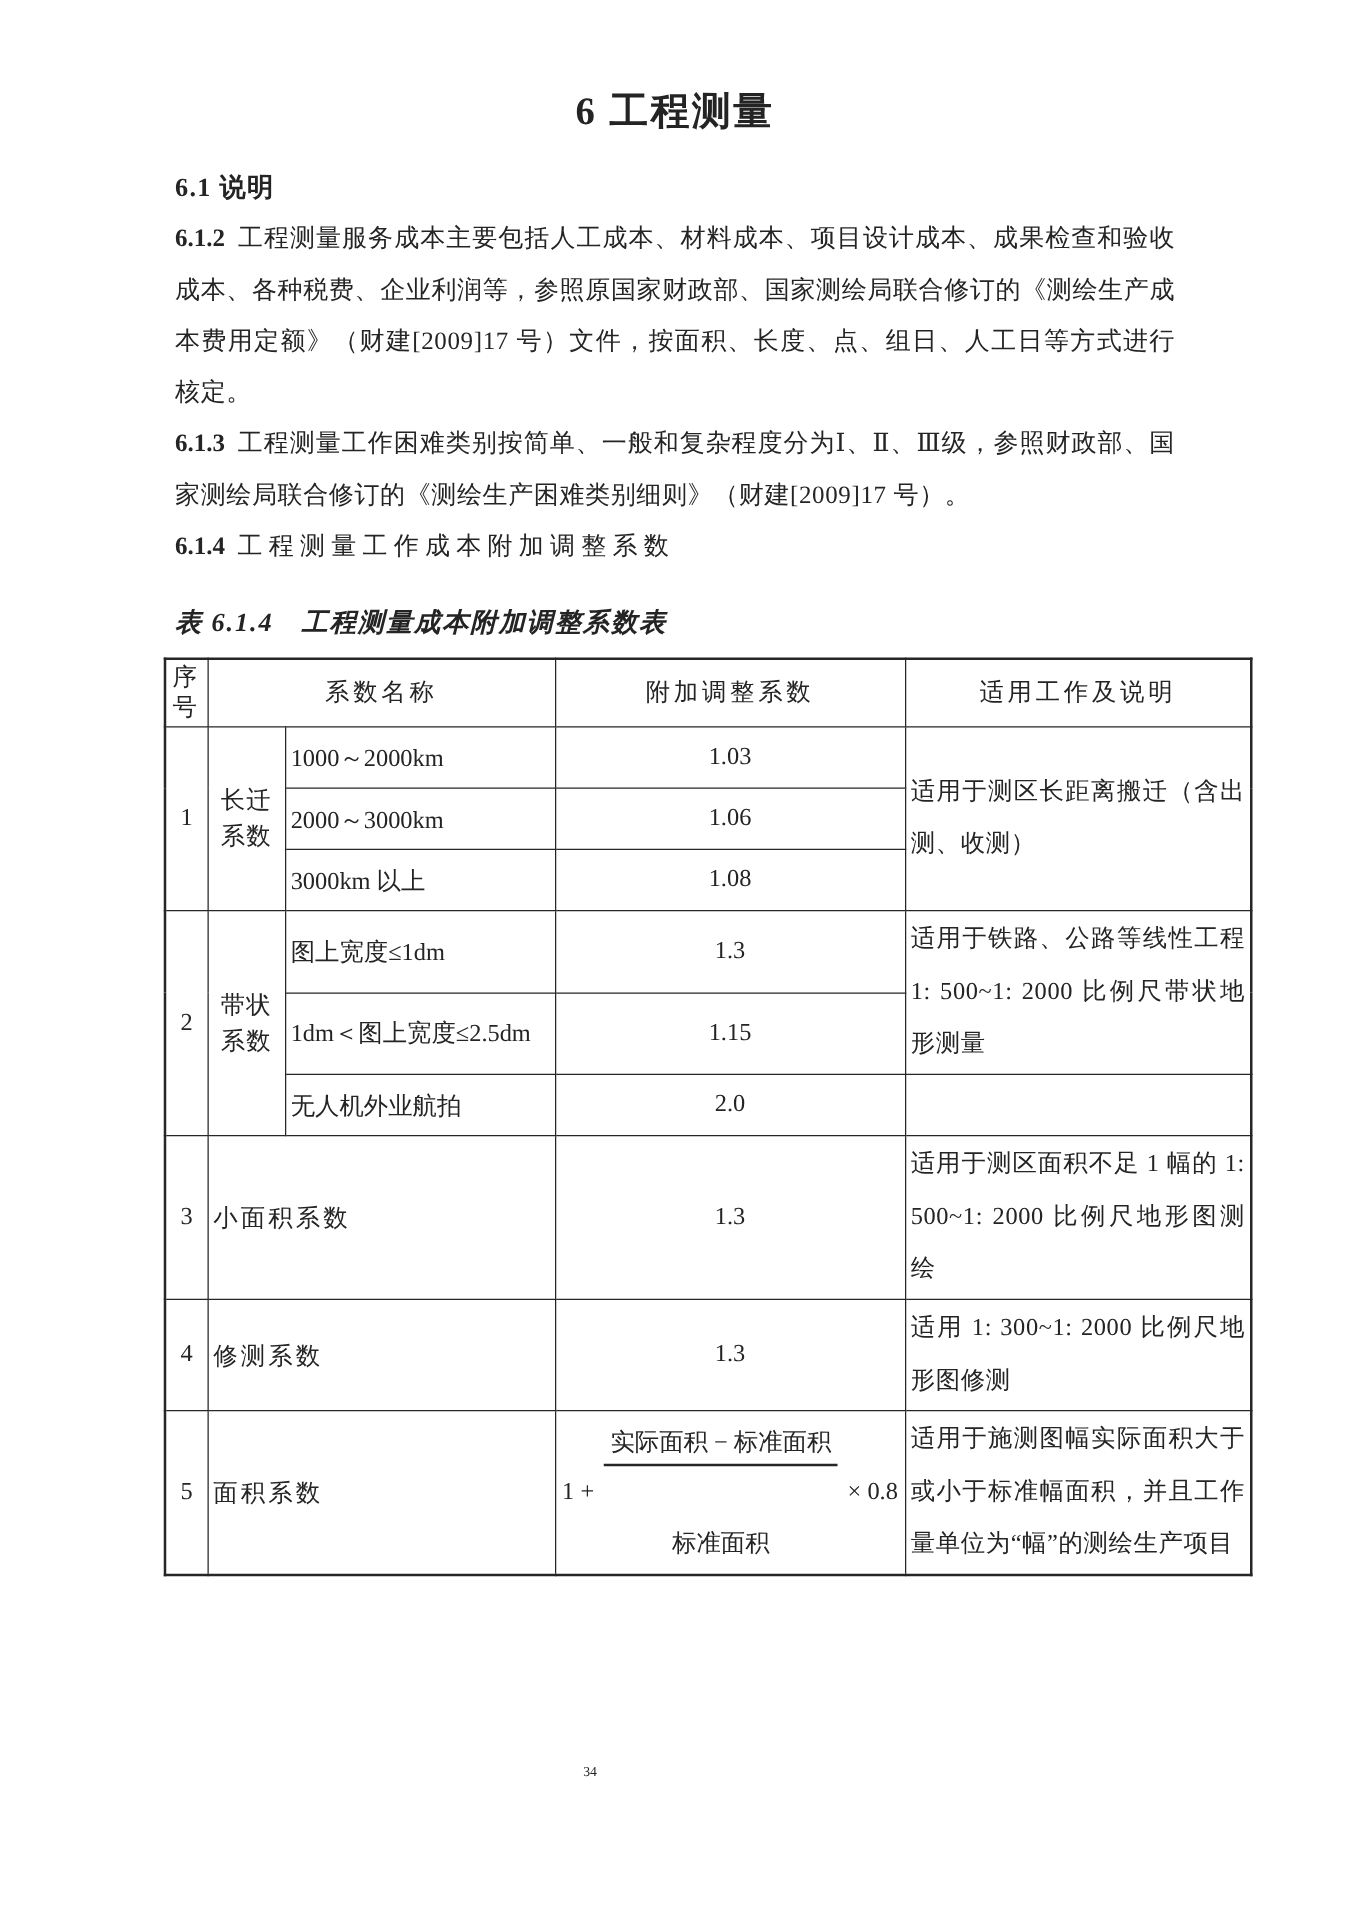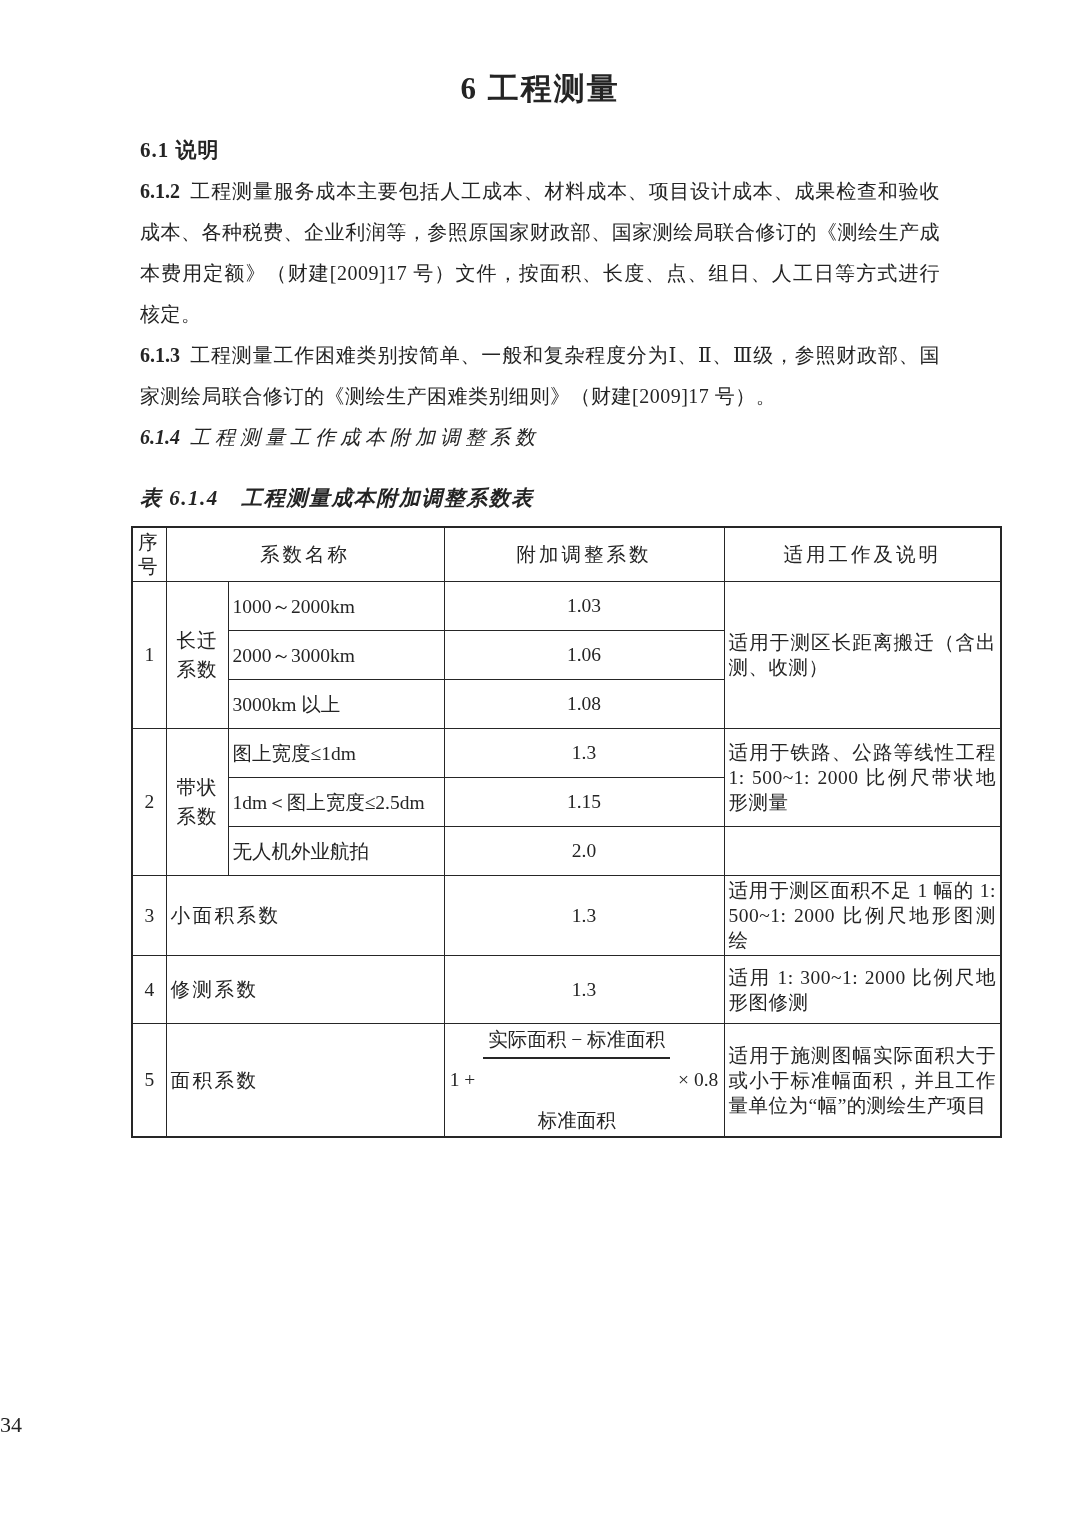--- a/index.html
+++ b/index.html
@@ -13,21 +13,21 @@
     padding-top:68px;margin:0;text-align:center;
     font-size:31px;font-weight:bold;line-height:42px;letter-spacing:2px;
   }
   .sec-heading{
     margin:20px 0 0 0;font-size:21px;font-weight:bold;line-height:41px;letter-spacing:1px;
   }
   p.body-para{
     margin:0;font-size:20px;line-height:41px;text-align:justify;letter-spacing:0.5px;
   }
   p.body-para .pnum{font-weight:bold;margin-right:10px;letter-spacing:0;}
-  p.last-para{text-align:left;font-style:italic;}
+  p.last-para{text-align:left;}
   p.last-para .ptext{letter-spacing:5px;}
   .tbl-caption{
     margin:24px 0 0 0;font-size:21px;font-weight:bold;line-height:32px;letter-spacing:1.5px;font-style:italic;
   }
   table.coef{
     border-collapse:collapse;table-layout:fixed;
     width:869px;margin:12px 0 0 -9px;
     border:2.5px solid #262626;
   }
   table.coef td,table.coef th{
@@ -39,28 +39,28 @@
   tr.h-r3 td{height:59px;}
   tr.h-r4 td{height:63px;}
   tr.h-r5 td{height:102px;}
   td.c-no,th.c-no{text-align:center;letter-spacing:0;}
   .pre{white-space:pre-line;}
   td.c-group{text-align:center;line-height:29px;letter-spacing:1px;}
   td.c-sub{text-align:left;padding-left:12px;}
   td.c-name{text-align:left;padding-left:14px;letter-spacing:2.5px;}
   td.c-val{text-align:center;}
   td.c-desc{
-    text-align:justify;padding:6px 11px;line-height:25px;letter-spacing:0.5px;margin-top:48px;
+    text-align:justify;padding:6px 11px;line-height:42px;letter-spacing:0.5px;margin-top:48px;
   }
   .formula{display:inline-flex;align-items:center;gap:8px;font-size:19.5px;letter-spacing:0;}
   .frac{display:inline-flex;flex-direction:column;gap:44px;}
   .f-num{border-bottom:2px solid #262626;padding:0 5px 4px 5px;}
   .f-den{padding-top:4px;}
   .page-number{
-    position:absolute;left:0;top:1412px;width:944px;font-size:22px;
+    position:absolute;left:0;top:1412px;width:944px;text-align:center;font-size:11px;
   }
 </style>
 </head>
 <body>
 
 <div class="content">
 
   <h1 class="doc-title">6 工程测量</h1>
 
   <h2 class="sec-heading">6.1 说明</h2>

